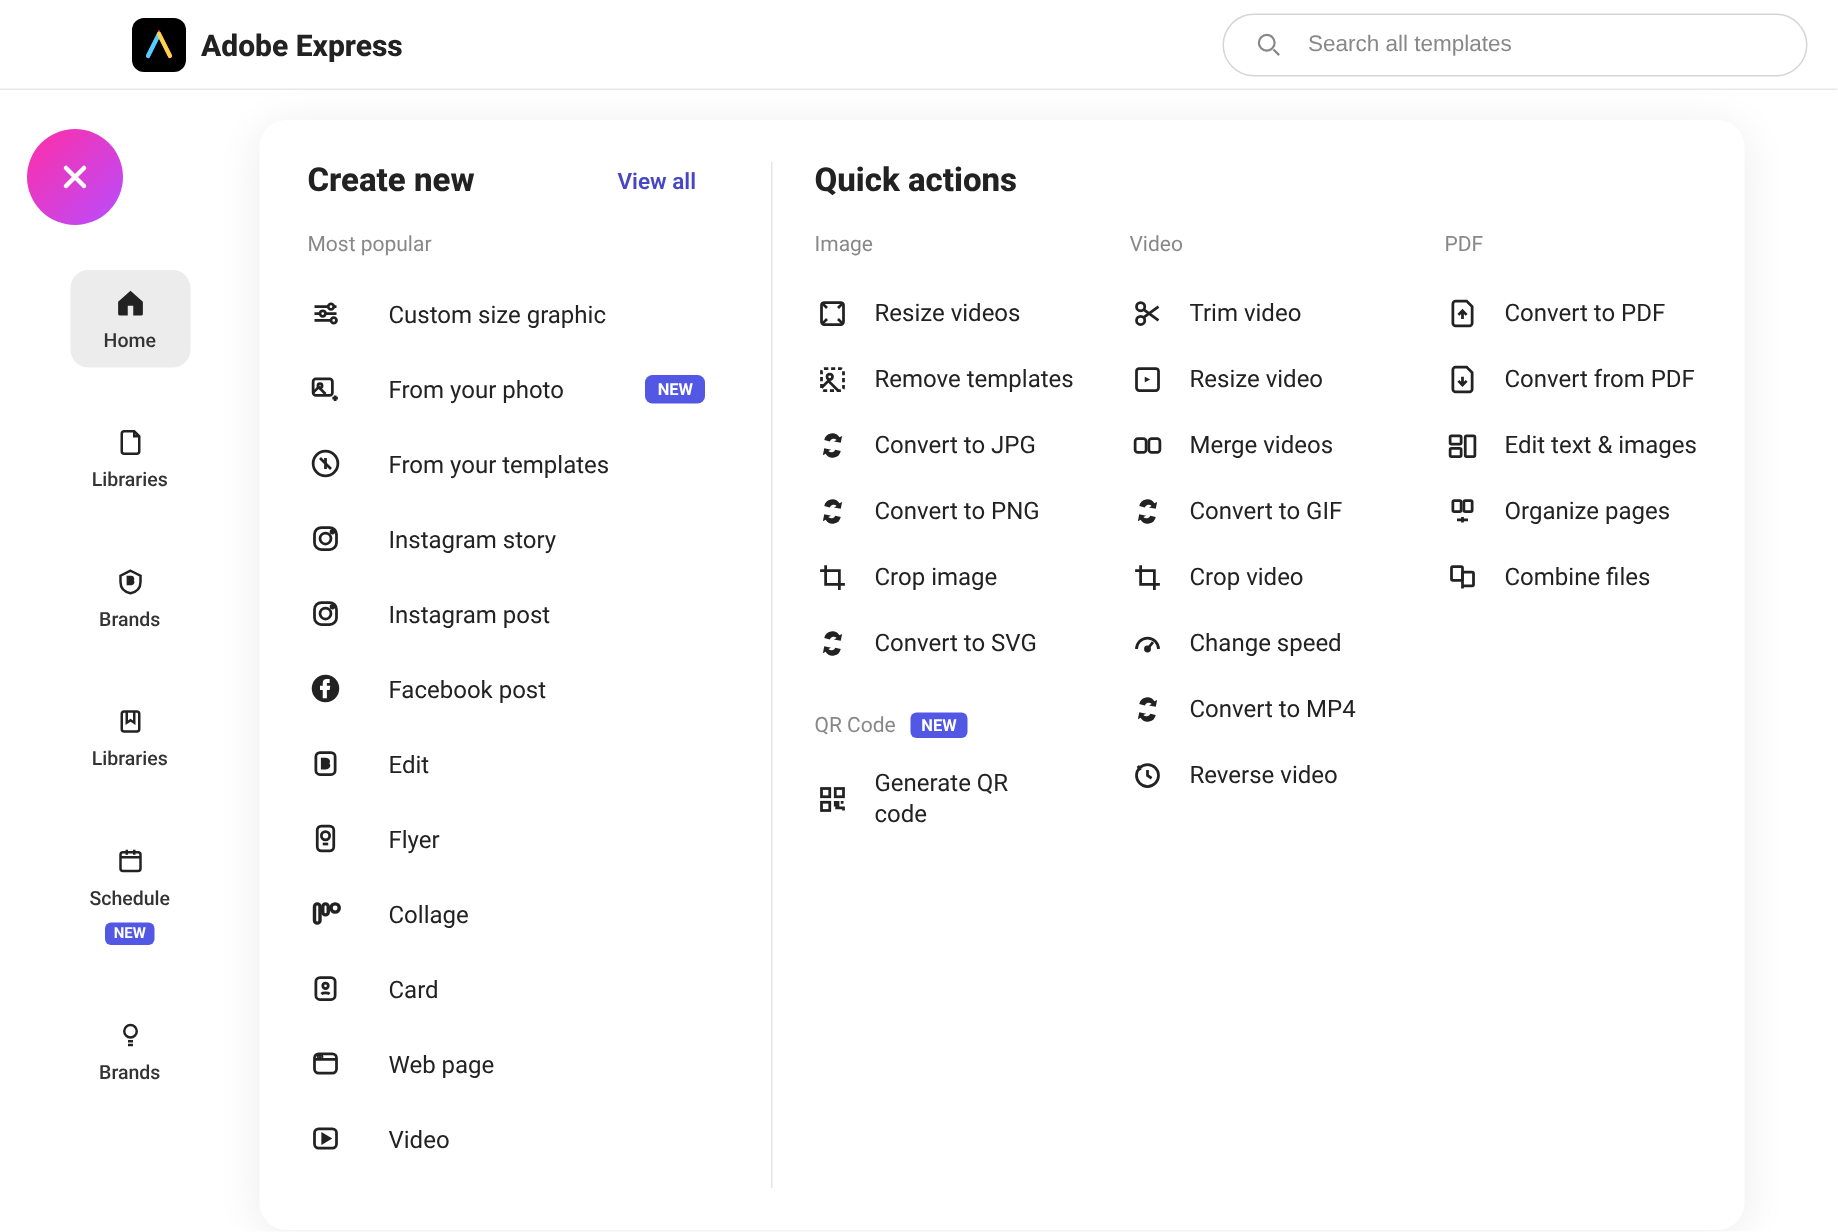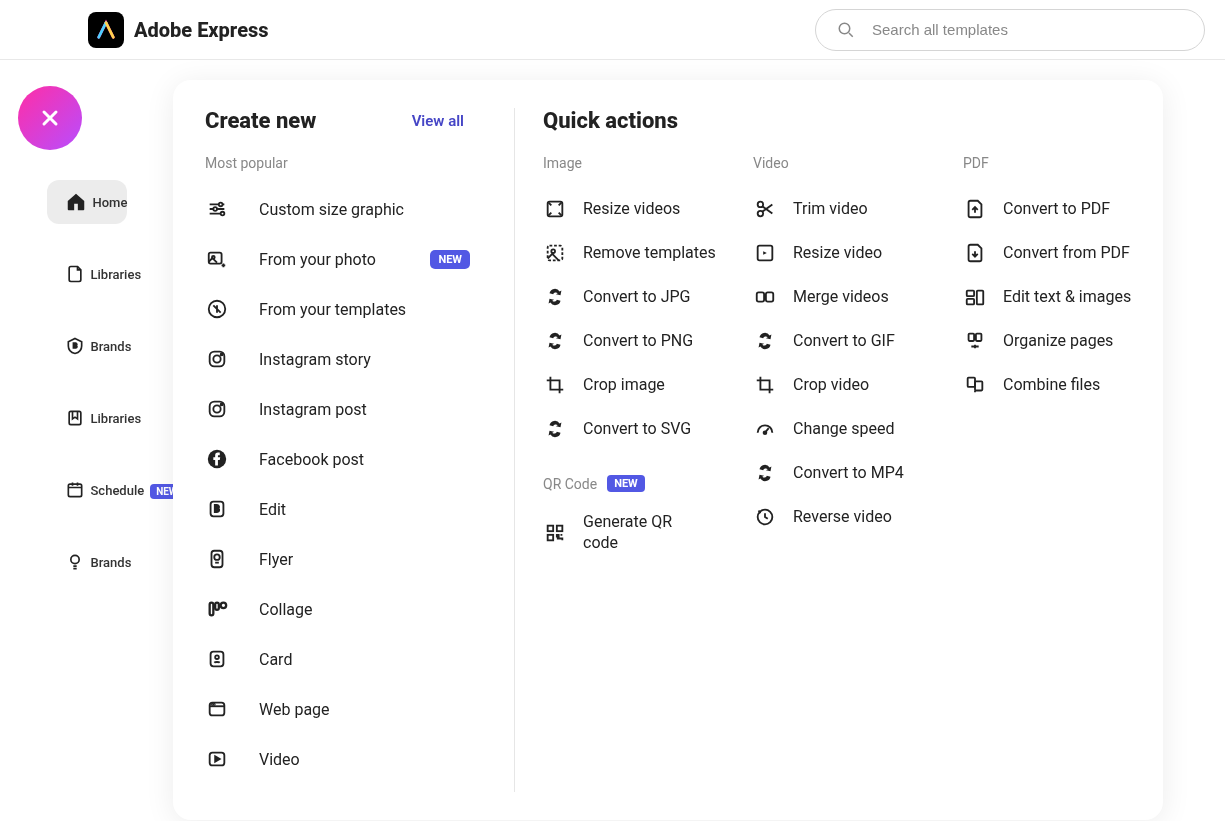--- a/index.html
+++ b/index.html
@@ -11,21 +11,21 @@
 .logo-text { font-size: 20px; font-weight: 800; color: #222; }
 
 .search-wrap { margin-left: auto; width: 390px; }
 .search { height: 42px; border: 1px solid #d5d5d5; border-radius: 21px; display: flex; align-items: center; padding: 0 18px; gap: 14px; background: #fff; }
 .search input { border: none; outline: none; font-size: 15px; flex: 1; color: #333; background: transparent; }
 .search input::placeholder { color: #888; }
 
 .sidebar { position: absolute; left: 0; top: 68px; width: 173px; display: flex; flex-direction: column; align-items: center; padding-top: 18px; gap: 20px; }
 .create-btn { width: 64px; height: 64px; border-radius: 50%; background: linear-gradient(135deg, #ff2ea6, #b84dff); display: flex; align-items: center; justify-content: center; cursor: pointer; margin-left: 18px; margin-right: auto; }
 .nav-items { display: flex; flex-direction: column; align-items: center; gap: 28px; margin-top: 10px; }
-.nav-item { display: flex; flex-direction: row; align-items: center; gap: 6px; cursor: pointer; padding: 10px 18px; border-radius: 12px; width: 80px; }
+.nav-item { display: flex; flex-direction: column; align-items: center; gap: 6px; cursor: pointer; padding: 10px 18px; border-radius: 12px; width: 80px; }
 .nav-item.active { background: #ececec; }
 .nav-item .nav-icon { width: 24px; height: 24px; display: flex; align-items: center; justify-content: center; }
 .nav-item .nav-label { font-size: 13px; color: #333; font-weight: 500; }
 .nav-badge { background: #5258e4; color: #fff; font-size: 10px; font-weight: 700; padding: 2px 6px; border-radius: 4px; margin-top: 2px; }
 
 .panel { position: absolute; left: 173px; top: 80px; width: 990px; height: 740px; background: #fff; border-radius: 18px; box-shadow: 0 4px 30px rgba(0,0,0,0.08); padding: 28px 0 28px 32px; display: flex; }
 .col-create { width: 350px; border-right: 1px solid #e6e6e6; padding-right: 20px; }
 .col-create-header { display: flex; align-items: center; justify-content: space-between; margin-bottom: 22px; padding-right: 30px; }
 .section-title { font-size: 22px; font-weight: 800; color: #222; }
 .view-all { color: #4646c6; font-size: 15px; font-weight: 600; cursor: pointer; }

